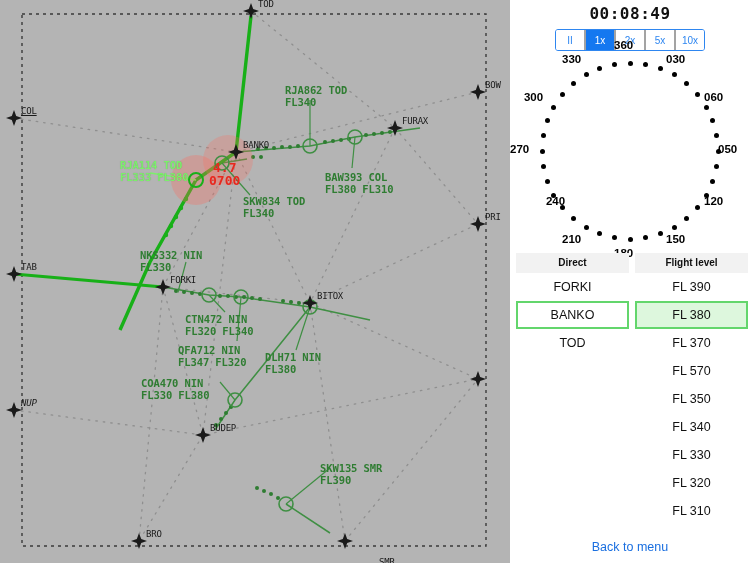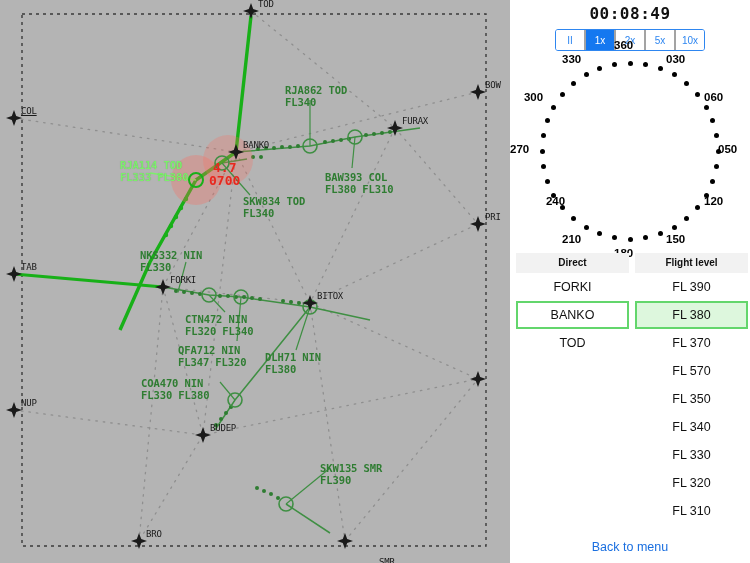--- a/index.html
+++ b/index.html
@@ -275,21 +275,21 @@
         <div class="wp-label" style="left: 258px; top: -1px;">TOD</div>
         <div class="wp-label" style="left: 21px; top: 106px; text-decoration: underline;">COL</div>
         <div class="wp-label" style="left: 485px; top: 80px;">BOW</div>
         <div class="wp-label" style="left: 402px; top: 116px;">FURAX</div>
         <div class="wp-label" style="left: 243px; top: 140px;">BANKO</div>
         <div class="wp-label" style="left: 485px; top: 212px;">PRI</div>
         <div class="wp-label" style="left: 21px; top: 262px;">TAB</div>
         <div class="wp-label" style="left: 170px; top: 275px;">FORKI</div>
         <div class="wp-label" style="left: 317px; top: 291px;">BITOX</div>
         <div class="wp-label" style="left: 512px; top: 367px;">NIN</div>
-        <div class="wp-label" style="left: 21px; top: 398px;">NUP</div>
+        <div class="wp-label" style="left: 21px; top: 398px; font-style: italic;">NUP</div>
         <div class="wp-label" style="left: 210px; top: 423px;">BUDEP</div>
         <div class="wp-label" style="left: 146px; top: 529px;">BRO</div>
         <div class="wp-label" style="left: 352px; top: 557px; padding-left: 27px;">SMR</div>
       </div>
 
     <div id="ac-labels">
         <div class="ac-label" style="left: 285px; top: 85px;"><div>RJA862 TOD</div><div>FL340</div></div>
         <div class="ac-label" style="left: 325px; top: 172px;"><div>BAW393 COL</div><div>FL380 FL310</div></div>
         <div class="ac-label sel" style="left: 120px; top: 160px;"><div>RJA114 TOD</div><div>FL333 FL380</div></div>
         <div class="ac-label" style="left: 243px; top: 196px;"><div>SKW834 TOD</div><div>FL340</div></div>

